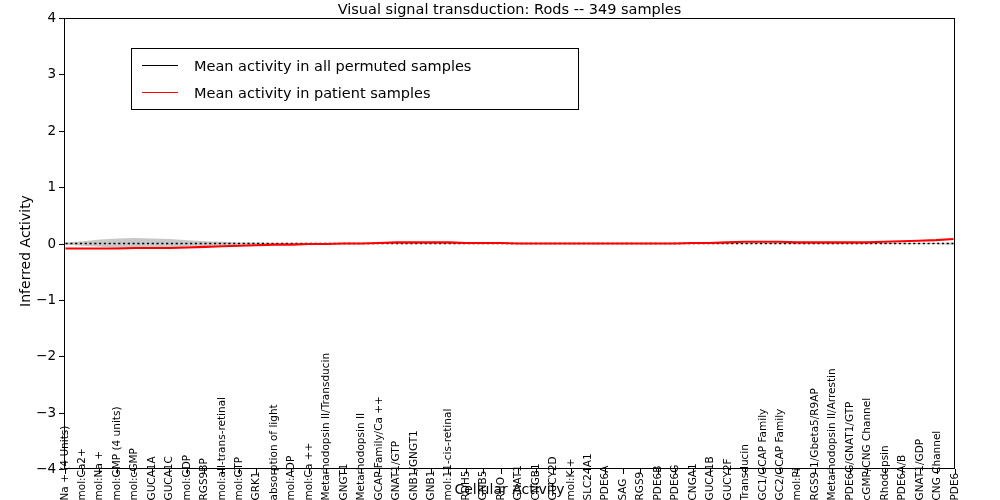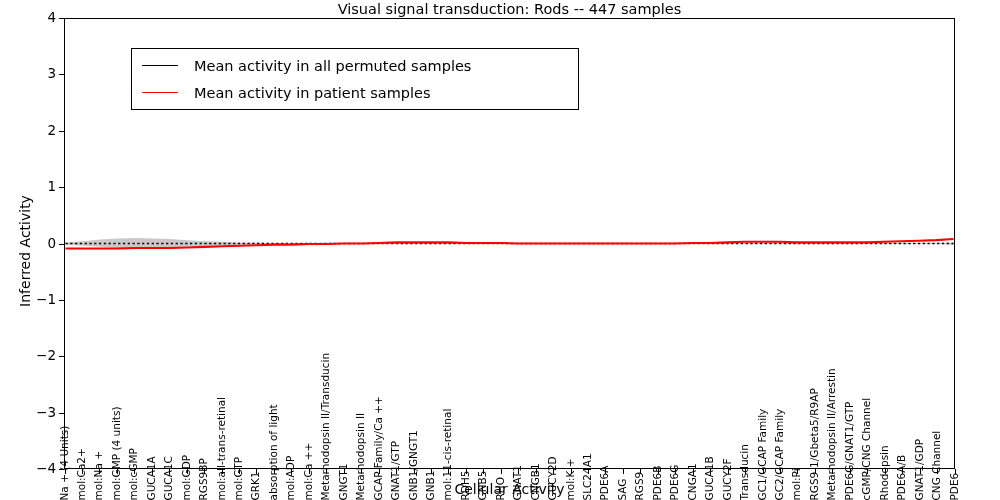--- a/index.html
+++ b/index.html
@@ -164,21 +164,21 @@
     font-size: 14.5px;
     line-height: 16px;
     white-space: nowrap;
   }
 </style>
 </head>
 <body>
 
 <div id="figure">
 
-  <div id="chart-title">Visual signal transduction: Rods -- 447 samples</div>
+  <div id="chart-title">Visual signal transduction: Rods -- 349 samples</div>
 
   <div id="ytick-layer">
     <div id="ylabel">Inferred Activity</div>
   <div class="ytick-mark" style="top: 18px; left: 59px;"></div>
       <div class="ytick-label" style="top: 18px;">4</div>
       <div class="ytick-mark" style="top: 74.375px; left: 59px;"></div>
       <div class="ytick-label" style="top: 74.375px;">3</div>
       <div class="ytick-mark" style="top: 130.75px; left: 59px;"></div>
       <div class="ytick-label" style="top: 130.75px;">2</div>
       <div class="ytick-mark" style="top: 187.125px; left: 59px;"></div>

